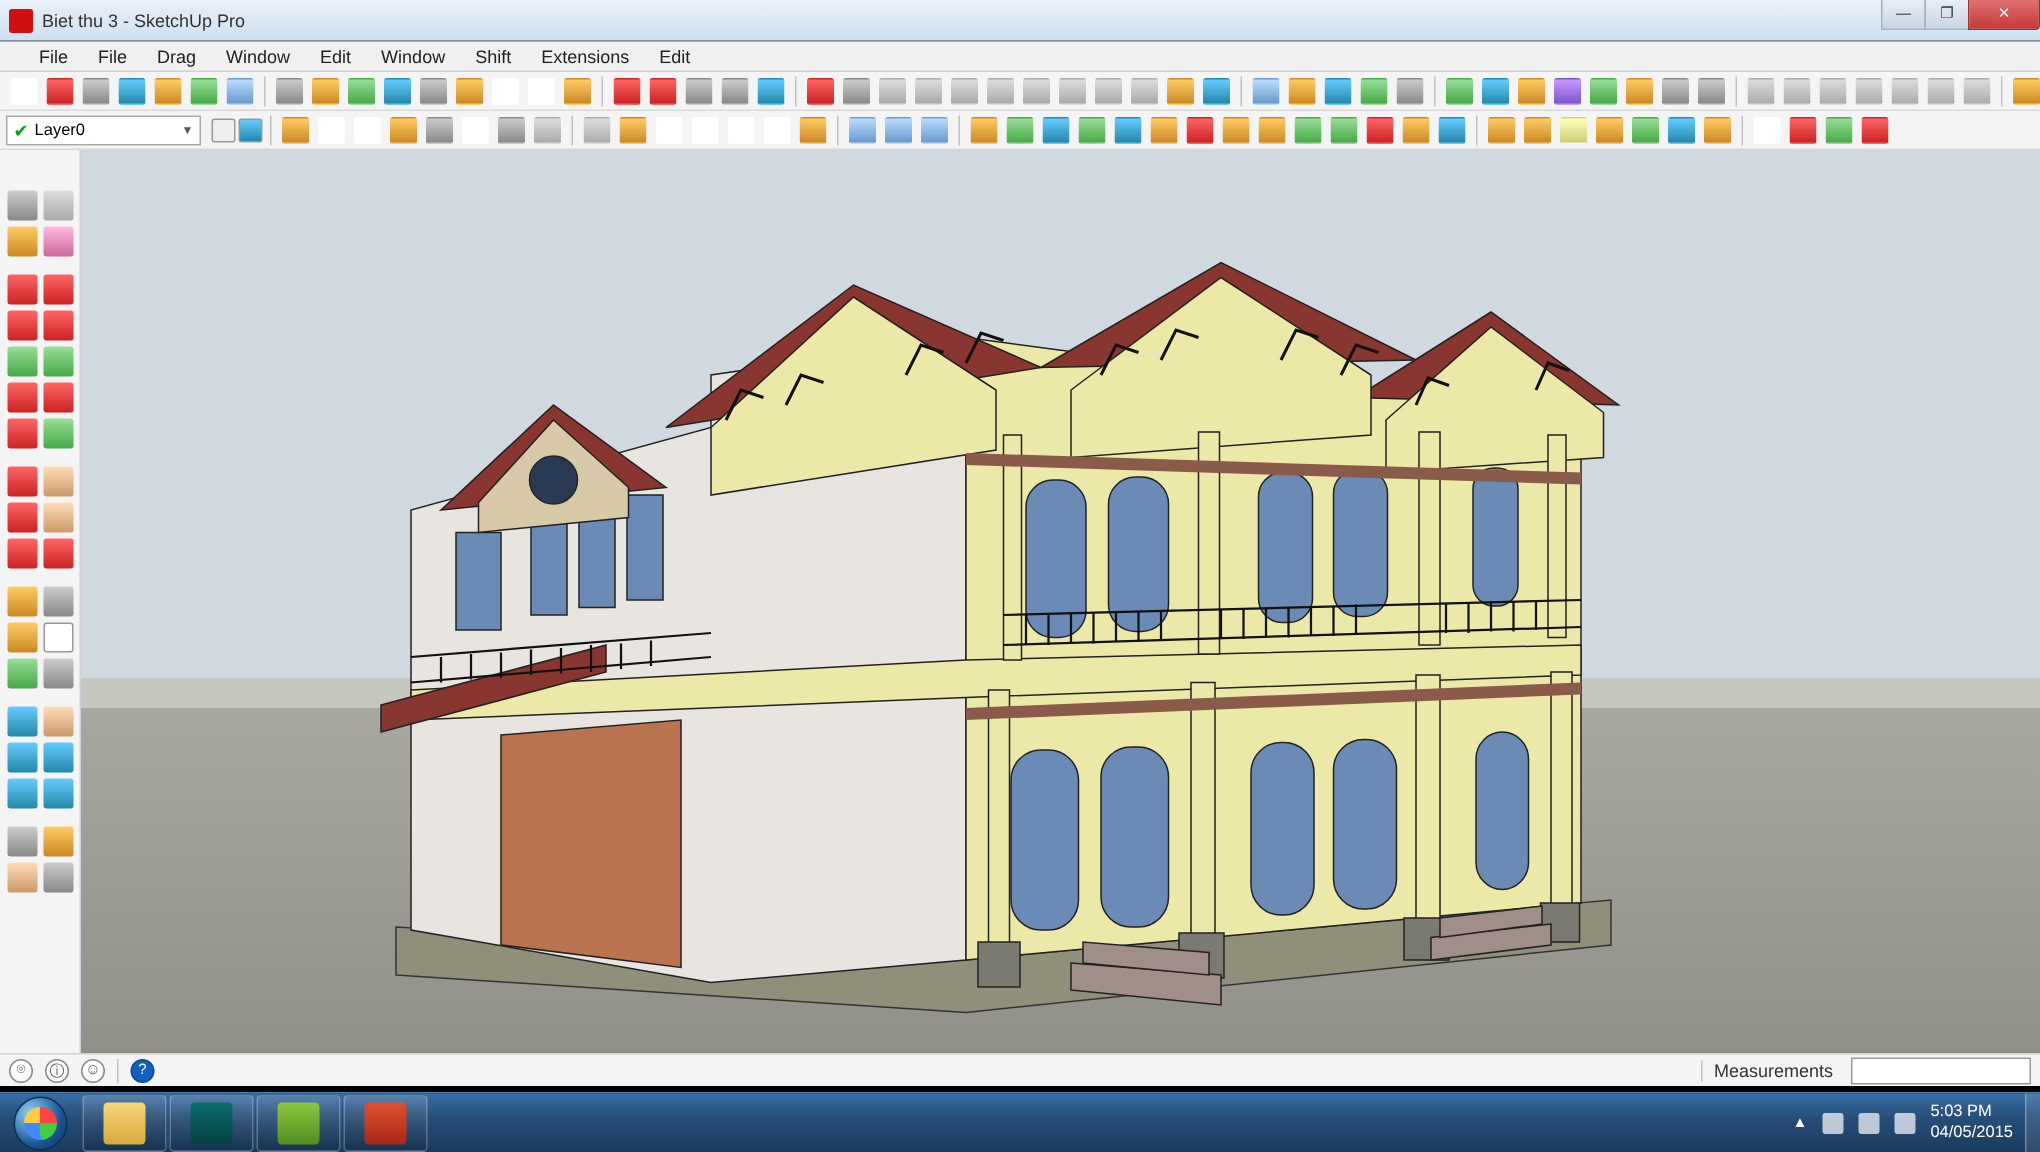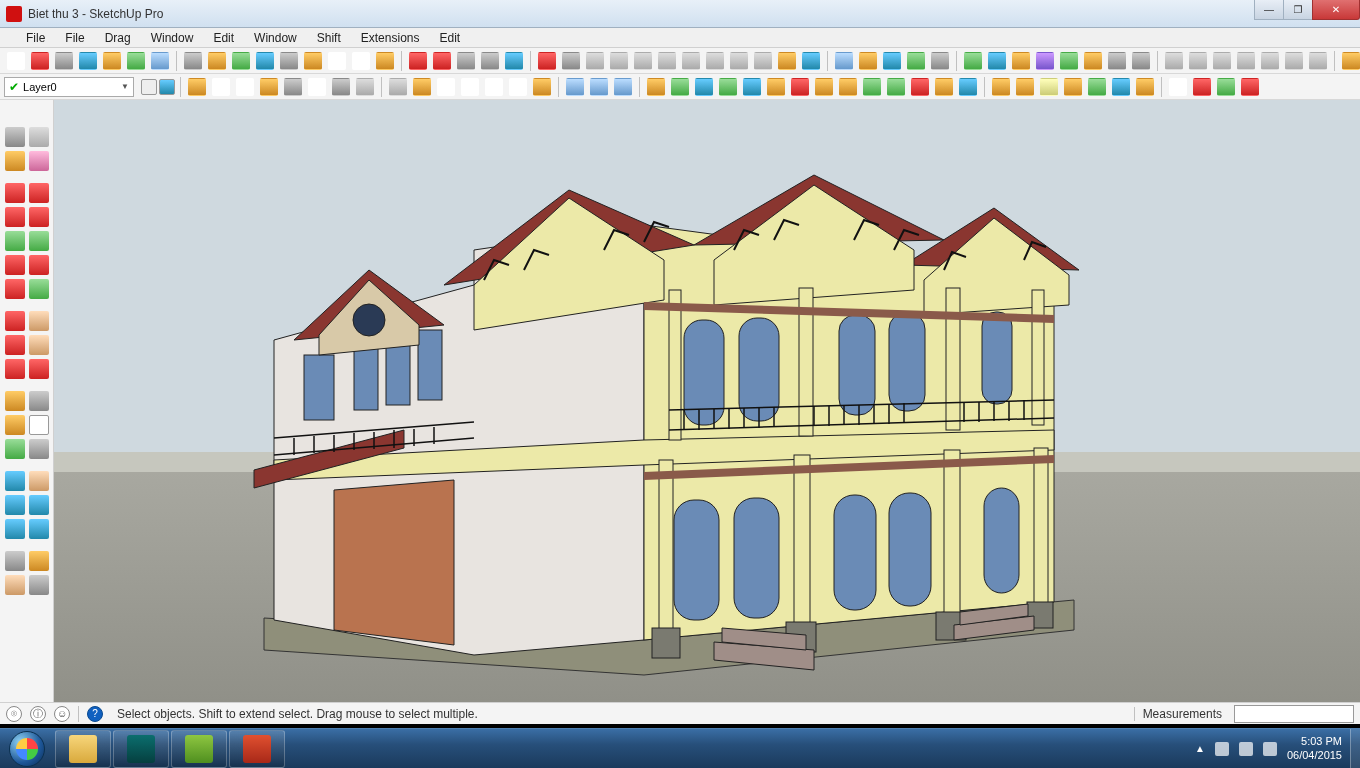--- a/index.html
+++ b/index.html
@@ -50,21 +50,21 @@
 .statusbar .meas-box{width:120px;height:18px;border:1px solid #999;background:#fff;margin-left:4px;}
 
 
 .taskbar { position:absolute; bottom:0; left:0; right:0; height:40px; background: linear-gradient(#3a6ea5 0%, #274f7a 40%, #1a3a5c 100%); display:flex; align-items:center; padding:0 0 0 0; border-top:1px solid #5080b0;}
 .start-orb { width:54px; height:40px; display:flex; align-items:center; justify-content:center;}
 .start-orb .orb{width:36px;height:36px;border-radius:50%;background:radial-gradient(circle at 30% 30%, #8fd3f4,#1e5799 60%,#0a2a50);border:1px solid #0a3050;position:relative;}
 .orb::after{content:"";position:absolute;inset:6px;border-radius:50%;background:conic-gradient(#f44 0 25%,#4c4 0 50%,#48f 0 75%,#fc4 0);}
 .task-item{width:56px;height:38px;margin:1px 1px;border:1px solid rgba(255,255,255,0.25);border-radius:3px;background:linear-gradient(rgba(255,255,255,0.15),rgba(0,0,0,0.15));display:flex;align-items:center;justify-content:center;}
 .task-item .ti{width:28px;height:28px;border-radius:3px;}
 .tray{margin-left:auto;display:flex;align-items:center;gap:10px;padding:0 8px;color:#fff;font-size:11px;}
-.tray .clock{text-align:right;line-height:1.2;}
+.tray .clock{line-height:1.2;}
 .tray .ticon{width:14px;height:14px;background:rgba(255,255,255,0.7);border-radius:2px;}
 .tray-arrow{color:#fff;font-size:10px;}
 .show-desktop{width:10px;height:40px;border-left:1px solid rgba(255,255,255,0.3);background:rgba(255,255,255,0.1);}
 
 
 .c1{background:linear-gradient(#f66,#c22);} .c2{background:linear-gradient(#6cf,#28a);}
 .c3{background:linear-gradient(#fc6,#c82);} .c4{background:linear-gradient(#9d9,#4a4);}
 .c5{background:linear-gradient(#ccc,#888);} .c6{background:linear-gradient(#c9f,#75c);}
 .c9{background:#fff;border:1px solid #999;} .c10{background:linear-gradient(#ffb,#cc7);}
 .c11{background:linear-gradient(#fbd,#c69);} .c12{background:linear-gradient(#bdf,#69c);} .c14{background:linear-gradient(#fdb,#c96);}
@@ -444,21 +444,20 @@
     </div>
   </div>
 </div>
 
 <div class="statusbar">
   <div class="sicon">⌾</div>
   <div class="sicon">ⓘ</div>
   <div class="sicon">☺</div>
   <div style="width:1px;height:16px;background:#c0c0c0"></div>
   <div class="sicon help">?</div>
-  <div style="margin-left:6px;">Select objects. Shift to extend select. Drag mouse to select multiple.</div>
   <div class="meas-label">Measurements</div>
   <div class="meas-box"></div>
 </div>
 
 <div class="taskbar">
   <div class="start-orb">
       <div class="orb"></div>
     </div>
   <div class="task-item">
       <div class="ti" style="background:linear-gradient(#f7d67b,#d9a93c)"></div>
@@ -472,17 +471,17 @@
   <div class="task-item">
       <div class="ti" style="background:linear-gradient(#e05030,#a82818)"></div>
     </div>
   <div class="tray">
     <span class="tray-arrow">▲</span>
     <div class="ticon"></div>
     <div class="ticon"></div>
     <div class="ticon"></div>
     <div class="clock">
       <div>5:03 PM</div>
-      <div>06/04/2015</div>
+      <div>04/05/2015</div>
     </div>
   </div>
   <div class="show-desktop"></div>
 </div>
 
 </body></html>

